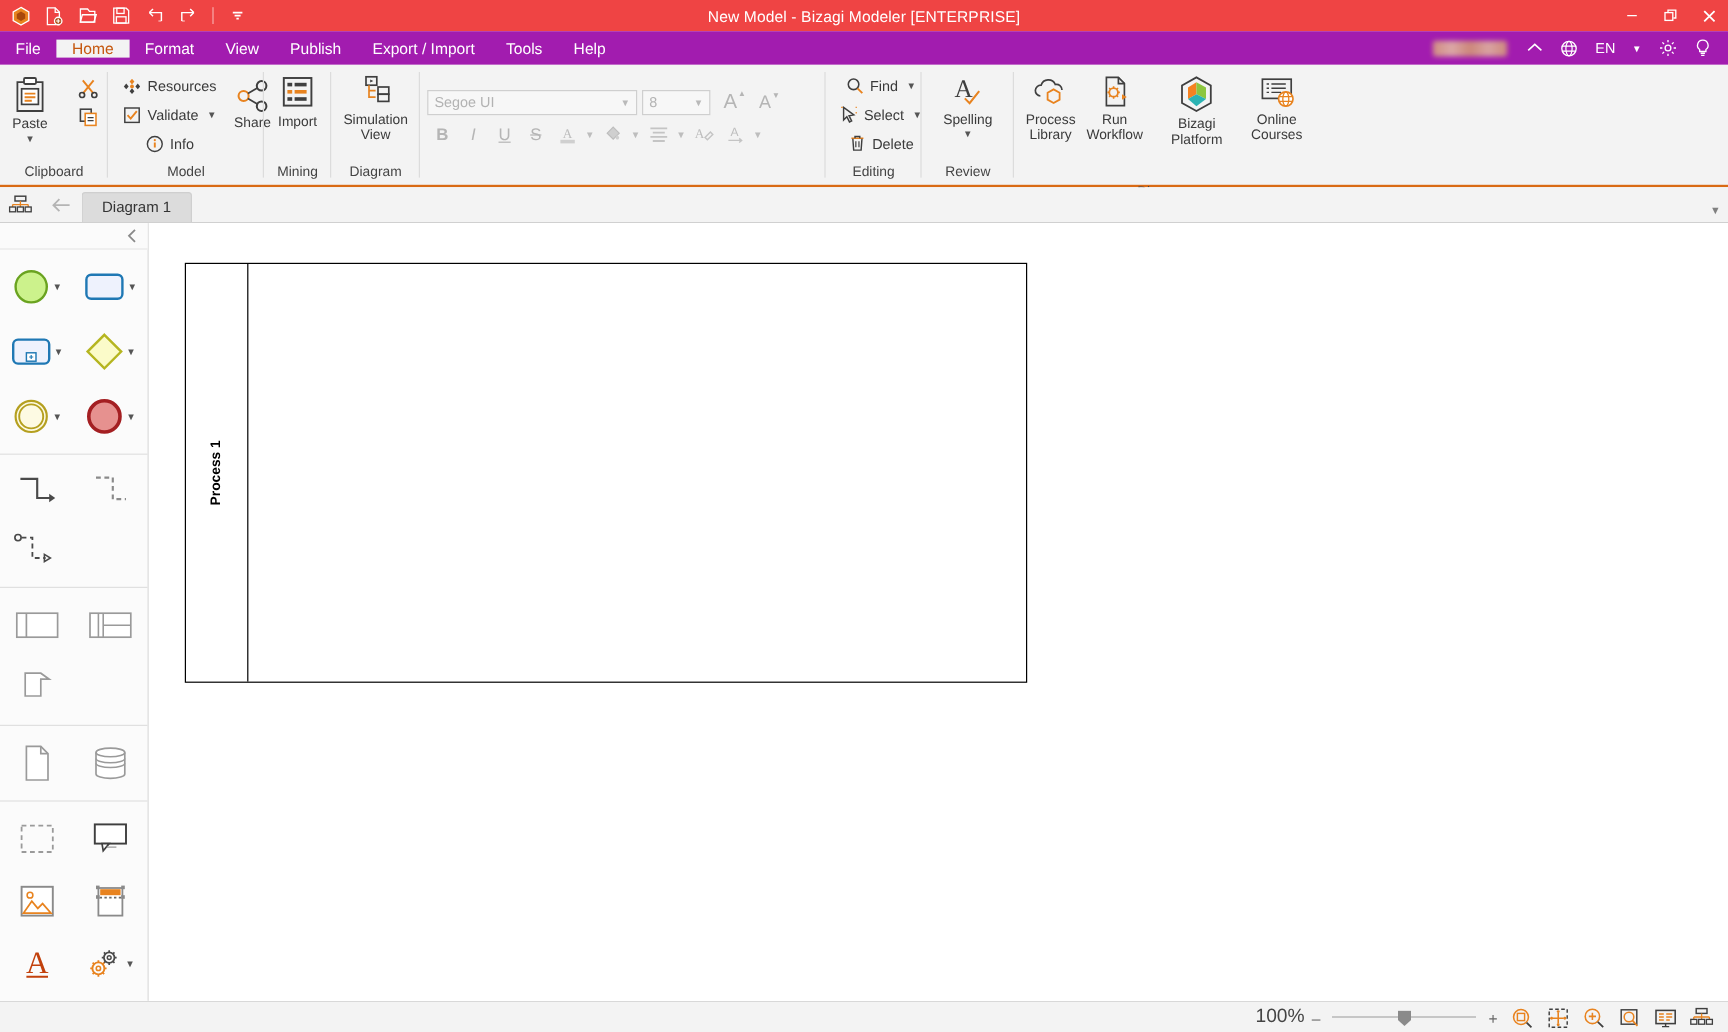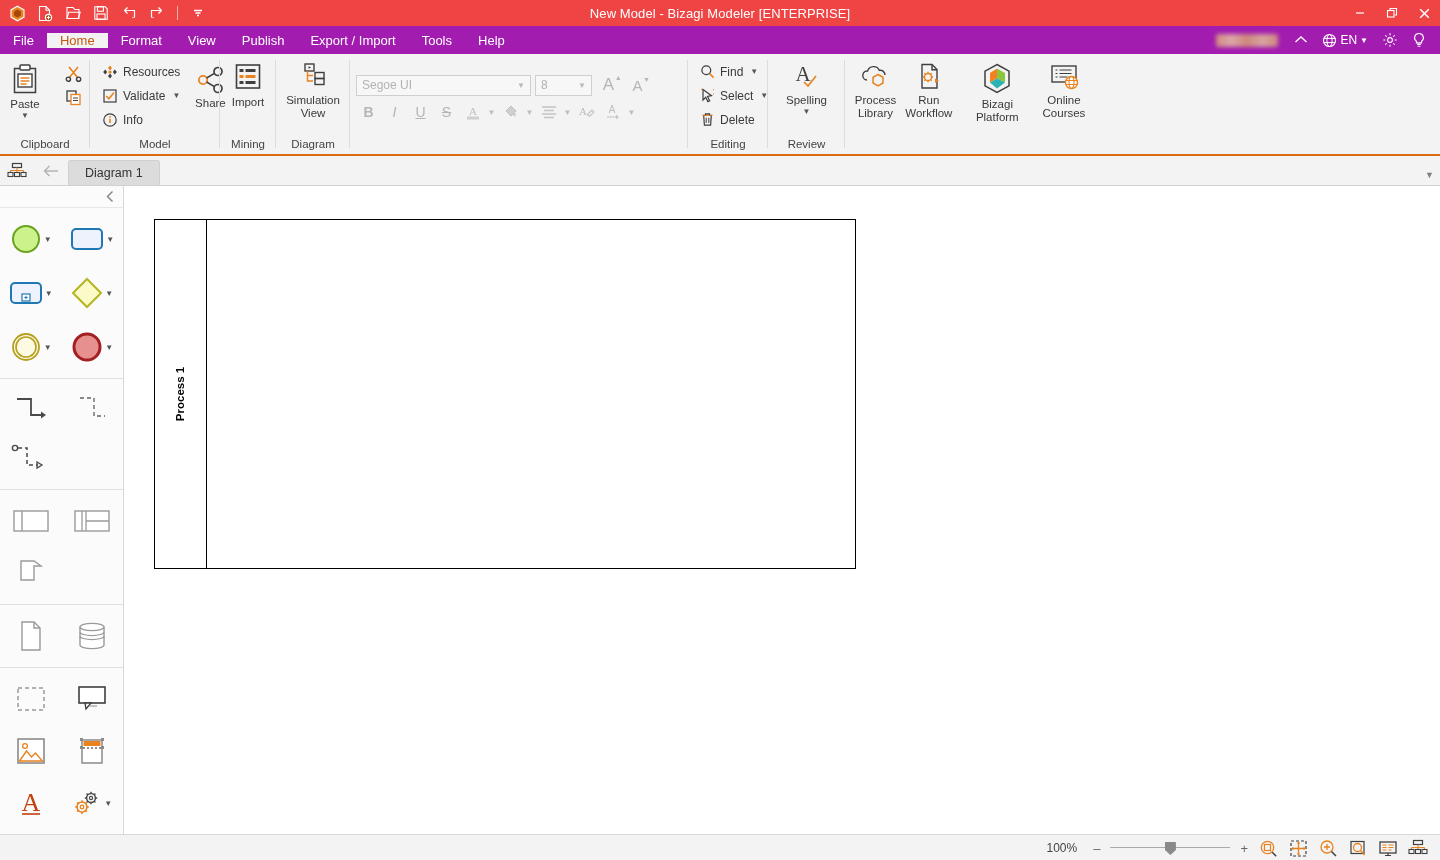--- a/index.html
+++ b/index.html
@@ -44,21 +44,21 @@
   }
   .menu-item.active { background:#f3f3f3; color:#c5580f; }
   .menu-right { margin-left:auto; display:flex; align-items:center; padding-right:8px; gap:2px; }
   .blurred-user {
     width:62px; height:13px; border-radius:2px; margin-right:8px;
     background:linear-gradient(90deg,#d8a07a,#e6c0a6,#d49a72,#e3bba0,#d59b74);
     filter:blur(2.2px); opacity:.85;
   }
   .mr-btn {
     height:24px; display:flex; align-items:center; justify-content:center;
-    color:#fff; cursor:pointer; padding:0 6px; gap:3px; font-size:12px;
+    color:#fff; cursor:pointer; padding:0 6px; gap:14px; font-size:12px;
   }
 
   
   .ribbon {
     height:102px; background:#f3f3f3; border-bottom:2px solid #d96a14;
     display:flex; flex:0 0 102px; position:relative;
   }
   .rgroup { display:flex; flex-direction:column; position:relative; height:100px; }
   .rgroup-body { flex:1; display:flex; align-items:flex-start; padding:4px 6px 0; }
   .rgroup-title {
@@ -77,21 +77,21 @@
   .bigbtn .lbl { font-size:11.5px; color:#3a3a3a; text-align:center; line-height:13px; margin-top:2px; }
   .bigbtn .caret { font-size:8px; color:#555; line-height:7px; margin-top:1px; }
 
   .smallbtn {
     display:flex; align-items:center; gap:5px; padding:2px 5px; cursor:pointer;
     border:1px solid transparent; border-radius:2px; height:23px;
   }
   .smallbtn .lbl { font-size:12px; color:#3a3a3a; white-space:nowrap; }
   .smallbtn .caret { font-size:8px; color:#555; margin-left:2px; }
 
-  .stack { display:flex; flex-direction:column; gap:1px; }
+  .stack { display:flex; flex-direction:column; gap:1px;align-items:center; }
 
   
   .fmt-row1 { display:flex; align-items:center; gap:4px;margin-top:11px; }
   .fmt-row2 { display:flex; align-items:center; gap:1px; margin-top:3px; }
   .combo {
     height:21px; border:1px solid #cfcfcf; background:#f7f7f7; display:flex;
     align-items:center; padding:0 2px 0 5px; color:#b3b3b3; font-size:12px;
   }
   .combo .cv { flex:1; }
   .combo .cc { font-size:8px; color:#b9b9b9; padding:0 3px; }
@@ -156,21 +156,21 @@
     font-weight:bold; color:#000;
   }
   .pool-body { flex:1; }
 
   
   .statusbar {
     height:27px; background:#f3f3f3; border-top:1px solid #d8d8d8;
     display:flex; align-items:center; justify-content:flex-end;
     padding-right:8px; flex:0 0 27px; gap:2px;
   }
-  .zoom-level { font-size:12px; color:#444; margin-right:10px; }
+  .zoom-level { font-size:16px; color:#444; margin-right:0; }
   .zoom-minus, .zoom-plus { color:#666; font-size:13px; cursor:pointer; padding:0 4px; }
   .slider { width:120px; height:14px; position:relative; cursor:pointer; margin:0 4px; }
   .slider-track { position:absolute; top:6px; left:0; right:0; height:1px; background:#a9a9a9; }
   .slider-thumb {
     position:absolute; left:60px; top:1px; width:11px; height:13px;
     background:#8a8a8a;
     clip-path:polygon(0 0,100% 0,100% 62%,50% 100%,0 62%);
   }
   .sb-btn {
     width:28px; height:24px; display:flex; align-items:center; justify-content:center;

